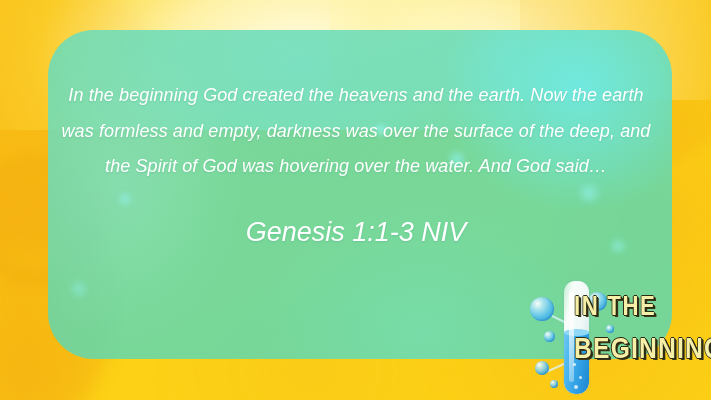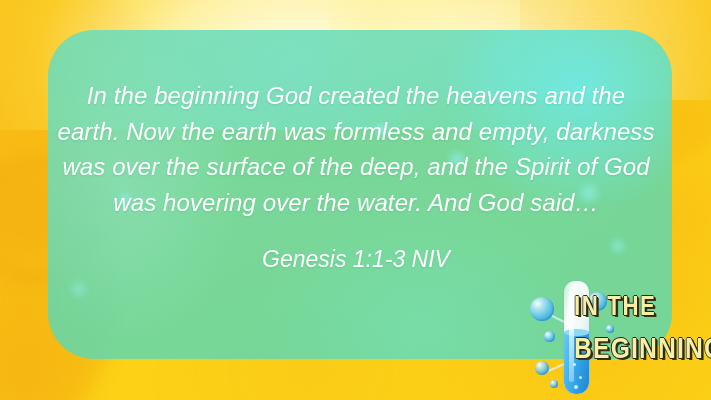--- a/index.html
+++ b/index.html
@@ -173,32 +173,32 @@
     position: absolute;
     left: 56px;
     top: 78px;
     width: 600px;
     text-align: center;
   }
   .quote-text {
     margin: 0;
     color: #ffffff;
     font-style: italic;
-    font-size: 24px;
+    font-size: 18px;
     line-height: 35.5px;
     font-weight: 400;
     letter-spacing: 0.1px;
     text-shadow: 0 1px 2px rgba(60,150,130,0.25);
   }
   .citation {
-    margin: 0;
+    margin: 8px;
     padding-top: 24px;
     color: #ffffff;
     font-style: italic;
-    font-size: 23px;
+    font-size: 27px;
     line-height: 30px;
     font-weight: 400;
     text-shadow: 0 1px 2px rgba(60,150,130,0.25);
   }
 
   
   .logo {
     position: absolute;
     left: 528px;
     top: 275px;

